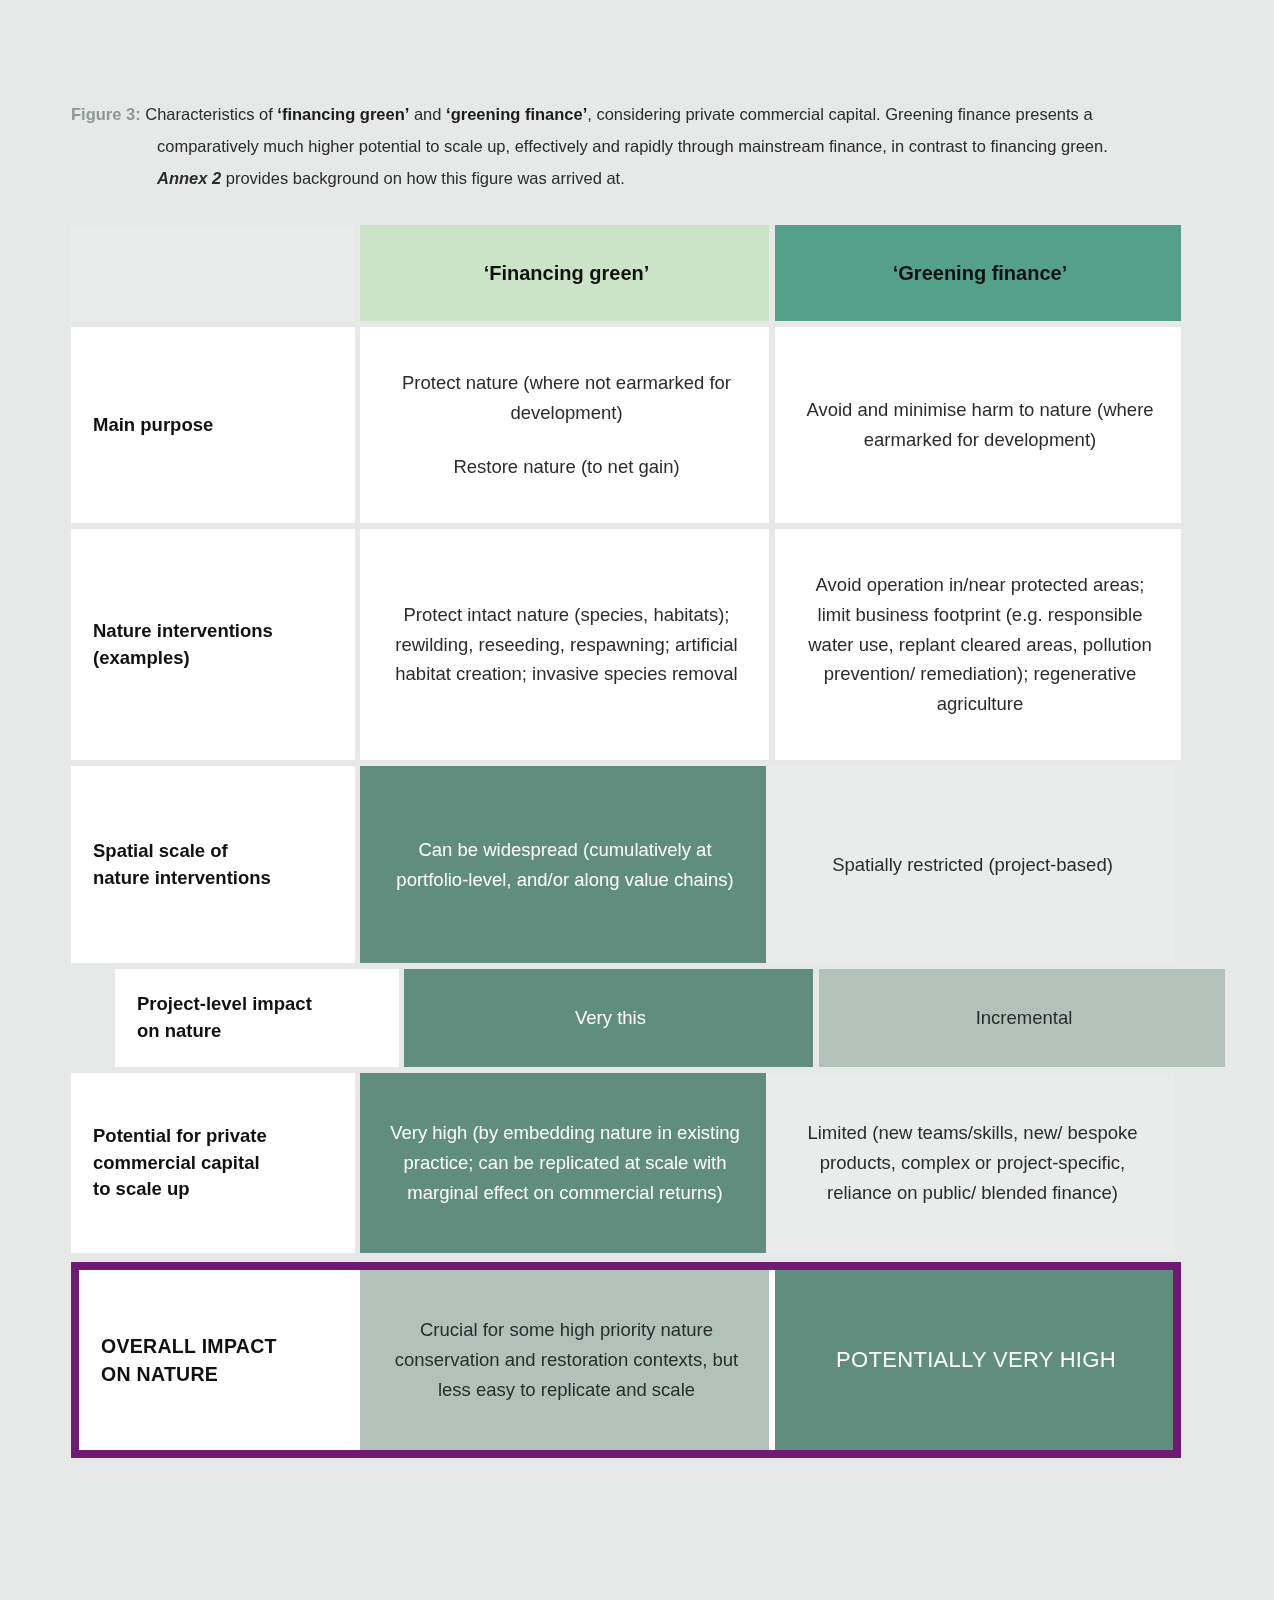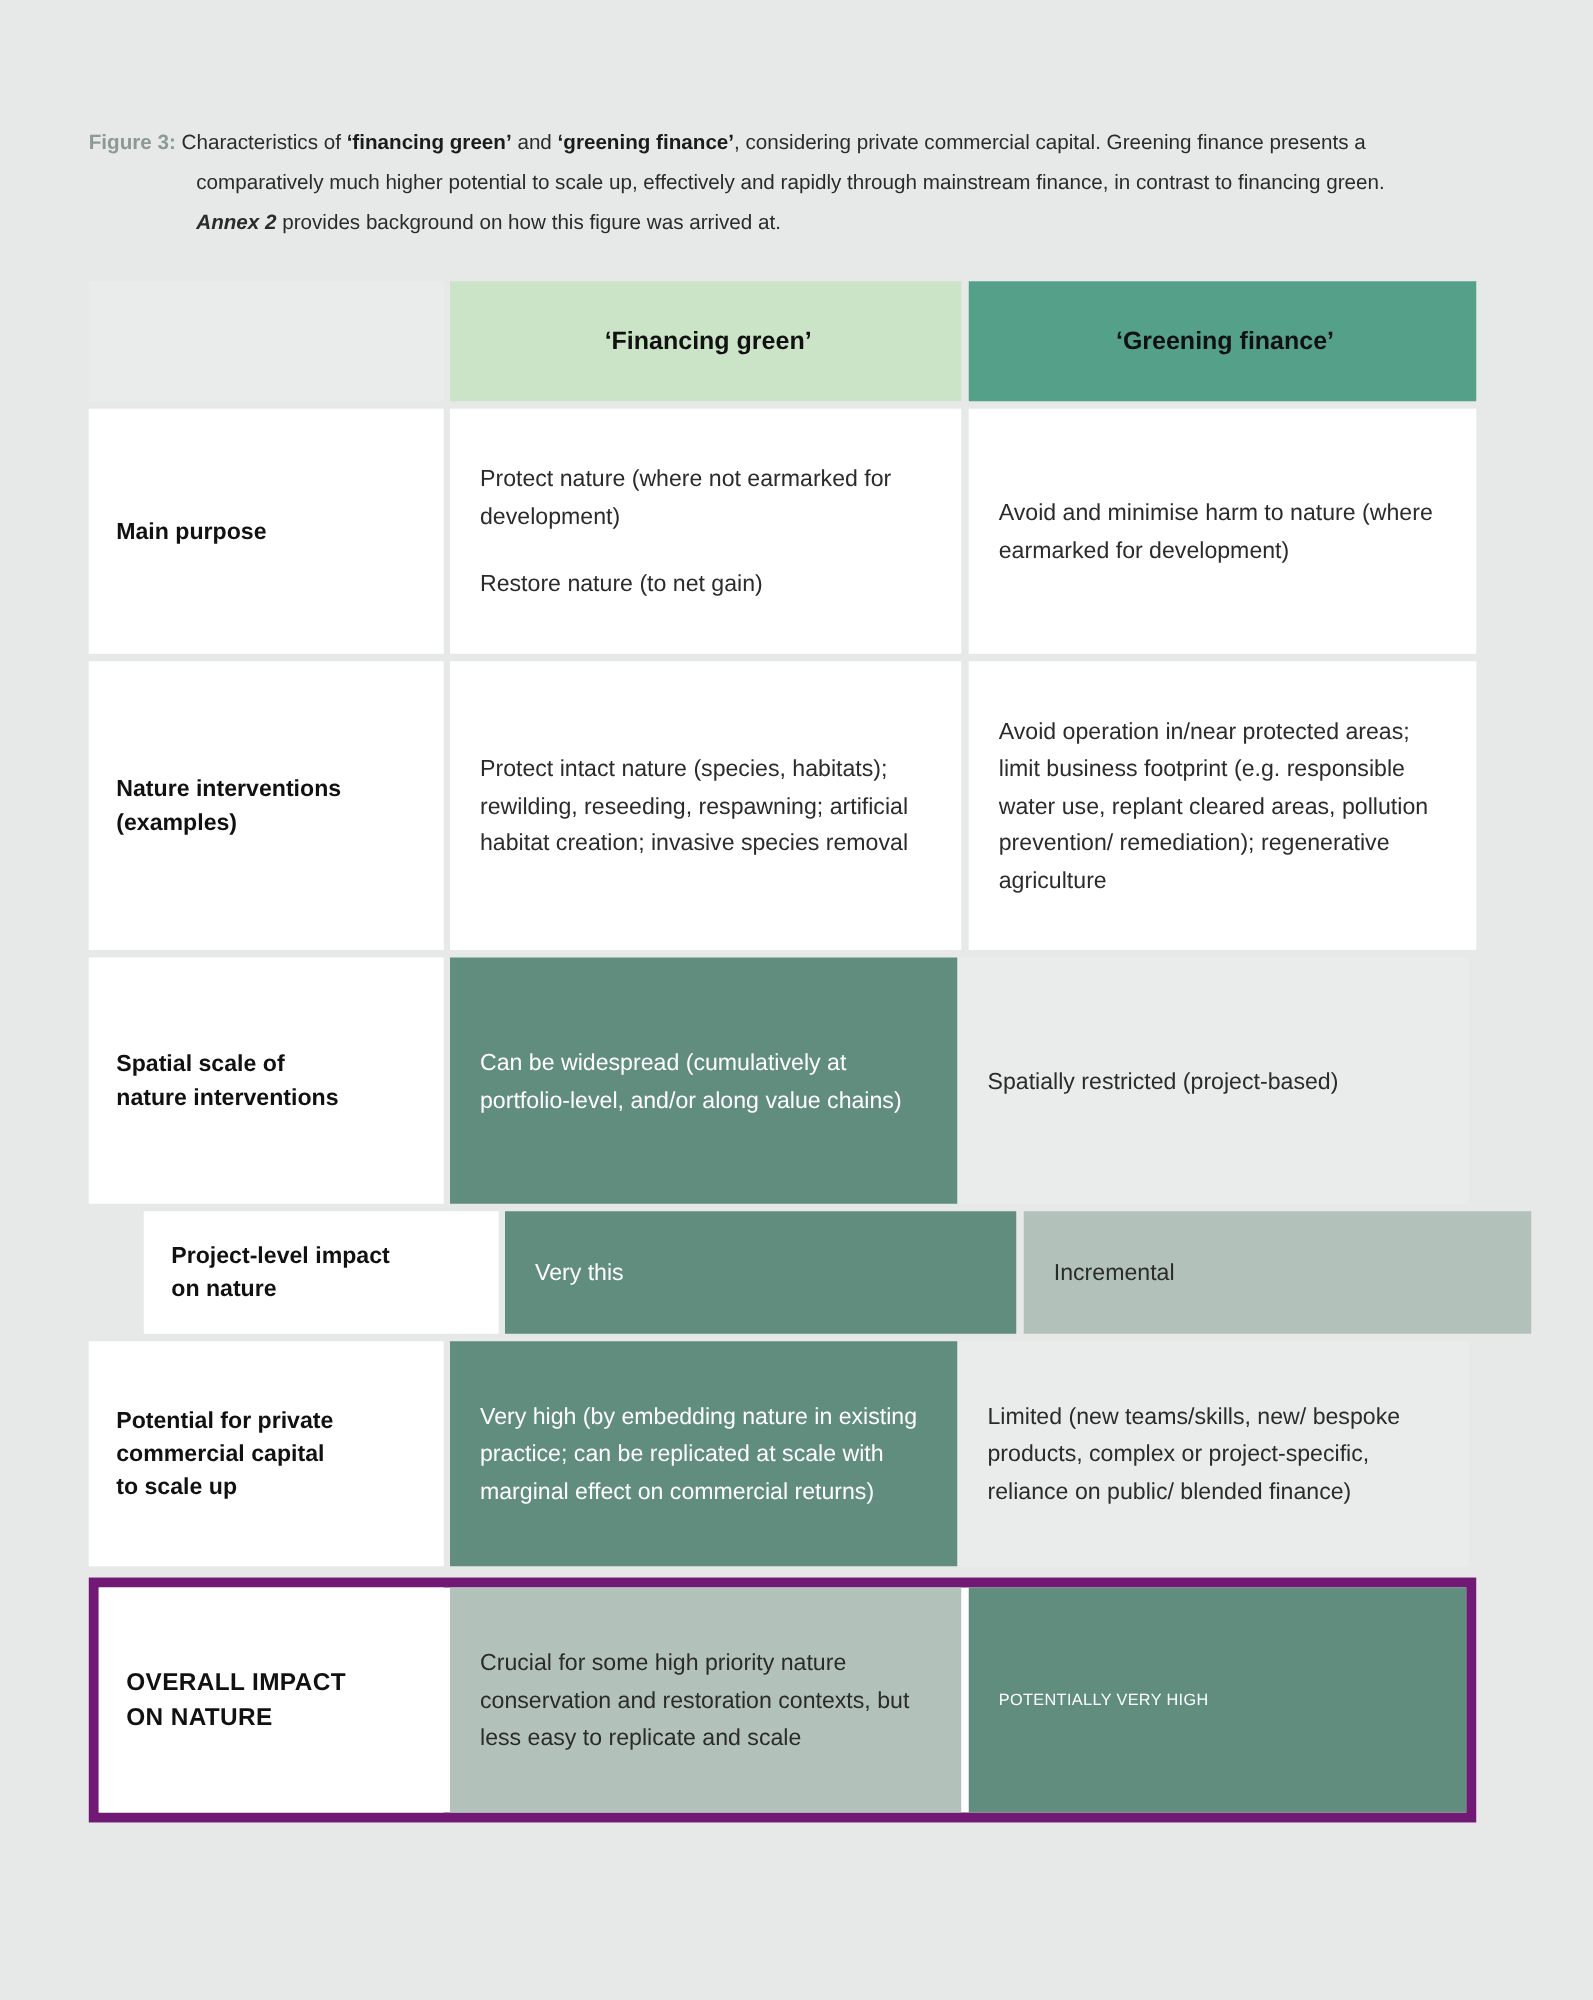--- a/index.html
+++ b/index.html
@@ -105,26 +105,27 @@
   .rowlabel {
     font-weight: bold;
     font-size: 18.5px;
     line-height: 1.45;
     color: #111111;
   }
   .body-text {
     font-size: 18.5px;
     line-height: 1.62;
     color: #2b2b2b;
+    text-align: center;
   }
   .body-text.on-dark { color: #ffffff; }
   .body-text p { margin: 0; }
   .body-text p + p { margin-top: 24px; }
   .bigcaps {
-    font-size: 13px;
+    font-size: 22px;
     letter-spacing: 0.3px;
     line-height: 1.45;
   }
   .rowlabel.caps {
     font-size: 19.5px;
     letter-spacing: 0.3px;
   }
 
   
   .row-header { height: 96px; }

